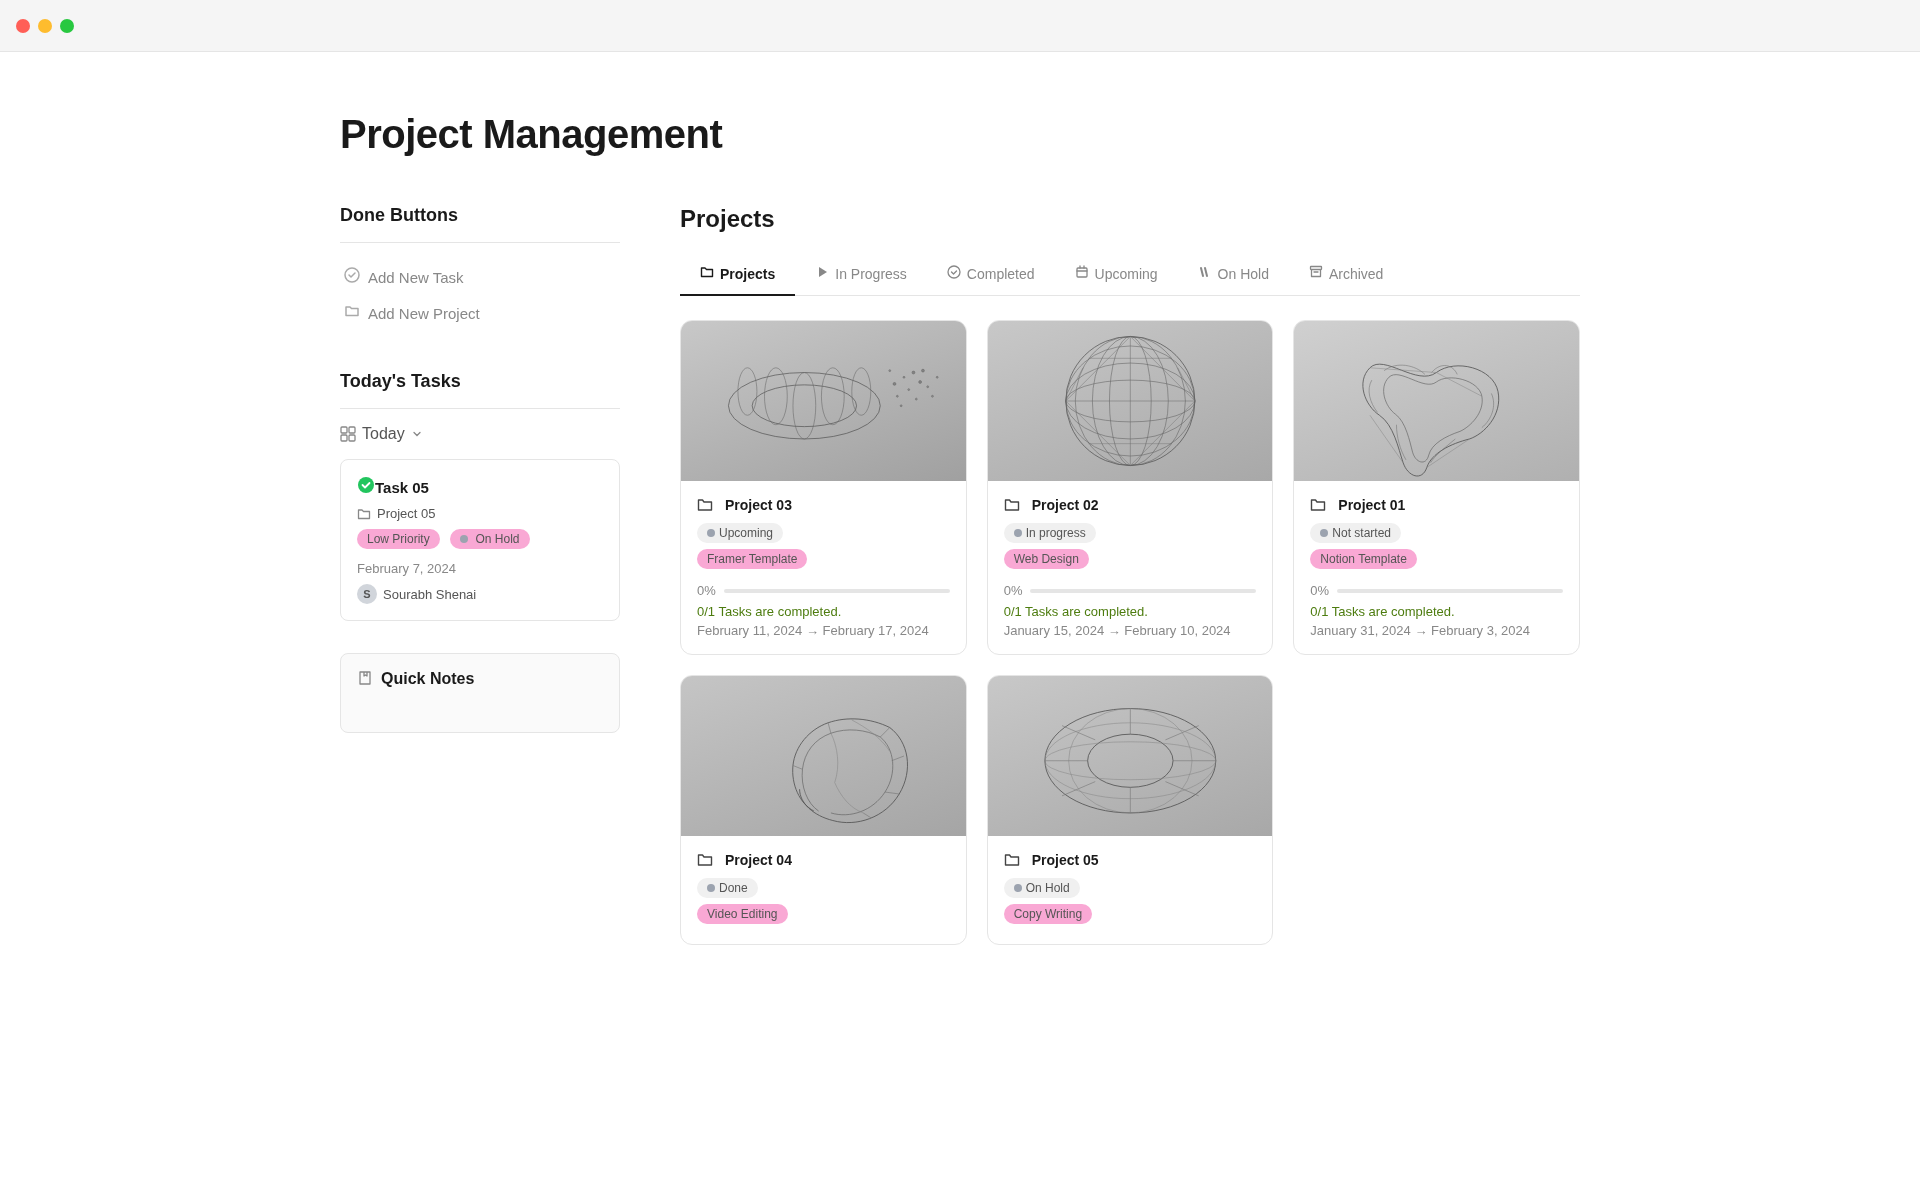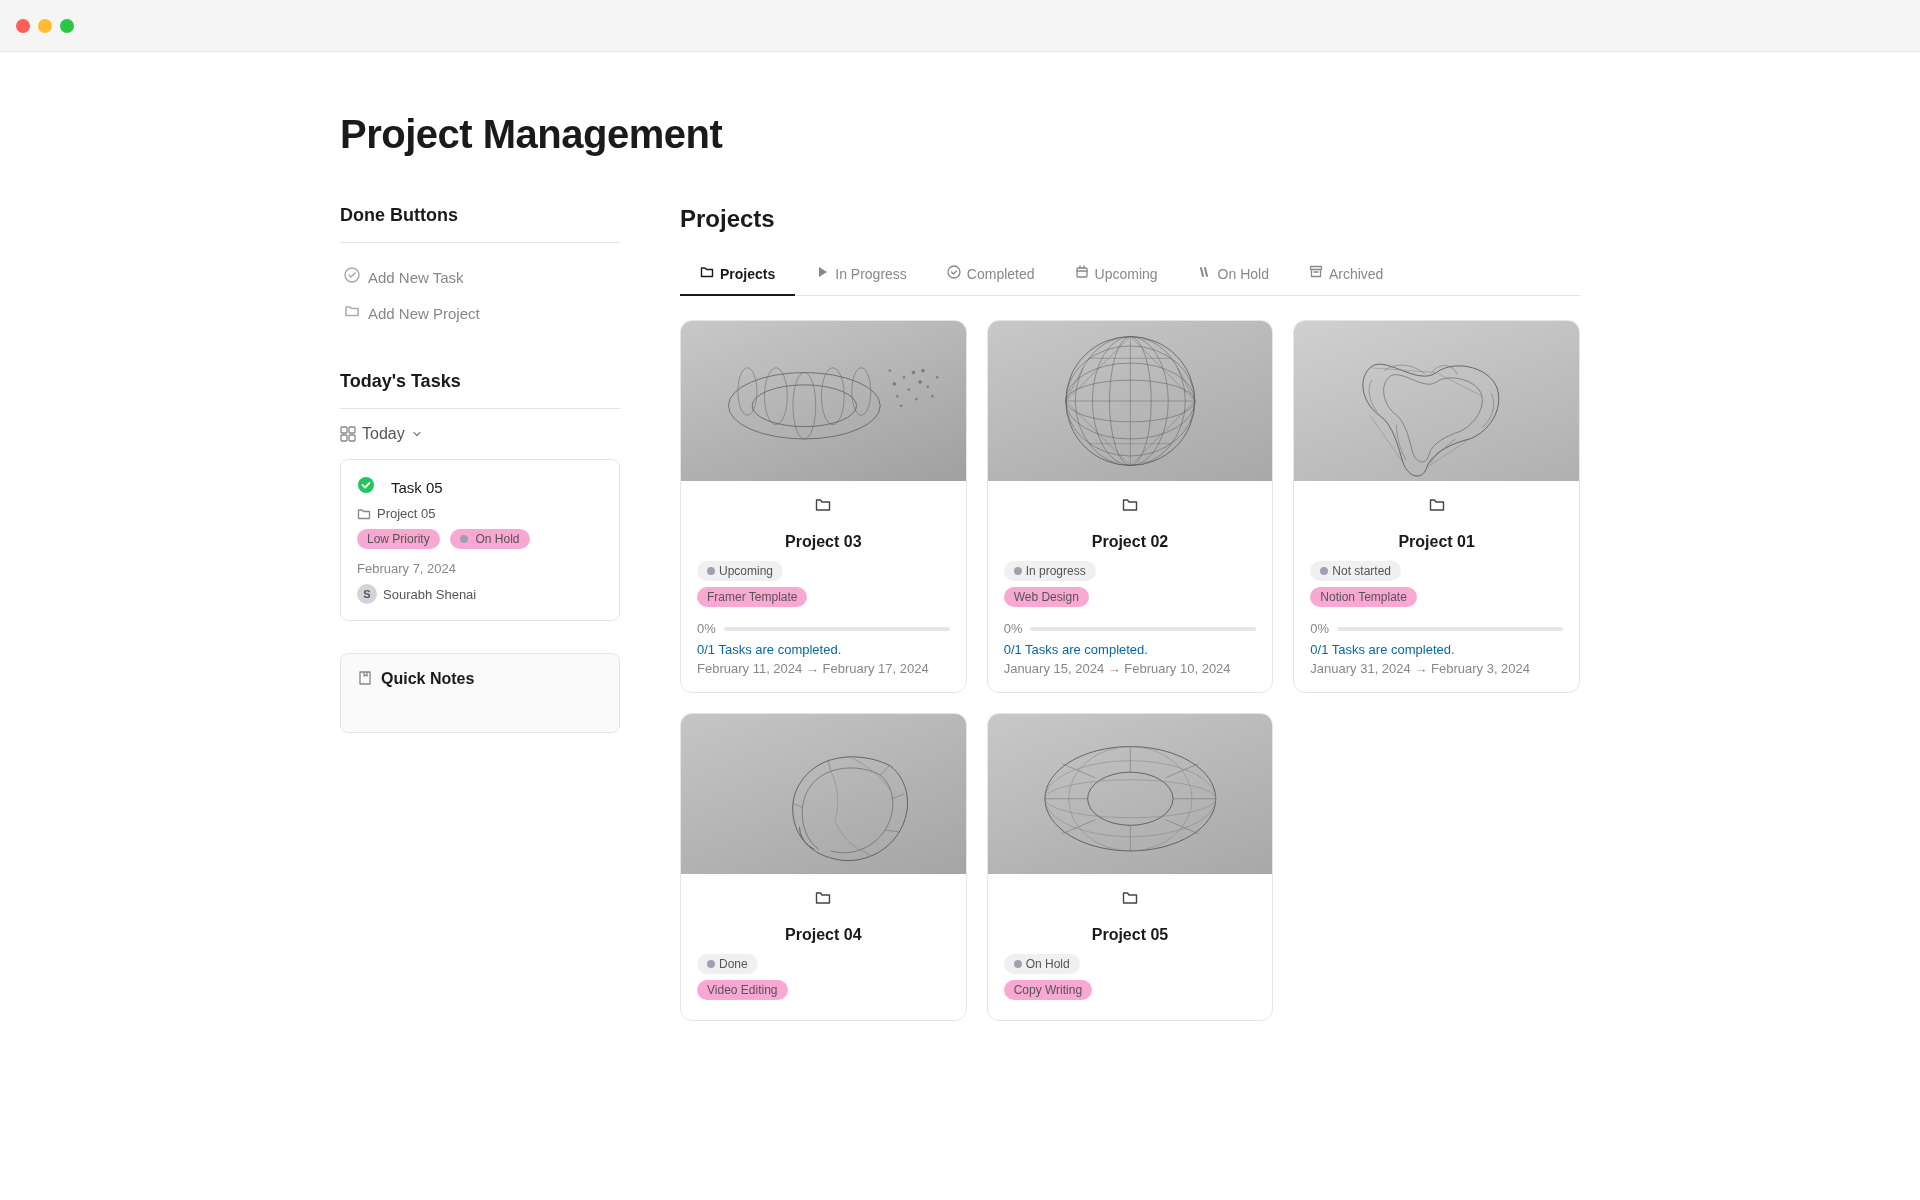--- a/index.html
+++ b/index.html
@@ -101,23 +101,23 @@
     .task-card {
       background: #fff;
       border: 1px solid #e5e5e5;
       border-radius: 8px;
       padding: 16px;
       margin-bottom: 12px;
     }
     .task-card-title {
       display: flex;
       align-items: center;
-      gap: 16px;
+      gap: 0;
       font-size: 15px;
-      font-weight: 400;
+      font-weight: 700;
       margin-bottom: 8px;
     }
     .task-check-icon { color: #22c55e; font-size: 16px; }
     .task-project {
       display: flex;
       align-items: center;
       gap: 6px;
       font-size: 13px;
       color: #555;
       margin-bottom: 8px;
@@ -248,25 +248,24 @@
     }
 
     
     .project-card-body {
       padding: 16px;
     }
 
     .project-card-name {
       display: flex;
       align-items: center;
-      gap: 20px;
-      font-size: 16px;
+      gap: 12px;
+      font-size: 14px;
       font-weight: 700;
       margin-bottom: 10px;
-      flex-direction: column;
     }
 
     .status-badge {
       display: inline-flex;
       align-items: center;
       gap: 4px;
       padding: 3px 10px;
       border-radius: 20px;
       font-size: 12px;
       background: #f0f0f0;
@@ -296,21 +295,21 @@
       overflow: hidden;
     }
     .progress-fill {
       height: 100%;
       background: #555;
       border-radius: 2px;
     }
 
     .task-count {
       font-size: 13px;
-      color: #0369a1;
+      color: #4d7c0f;
       margin-bottom: 4px;
     }
     .date-range {
       font-size: 13px;
       color: #888;
       margin-top: 4px;
     }
   </style>
 </head>
 <body>

